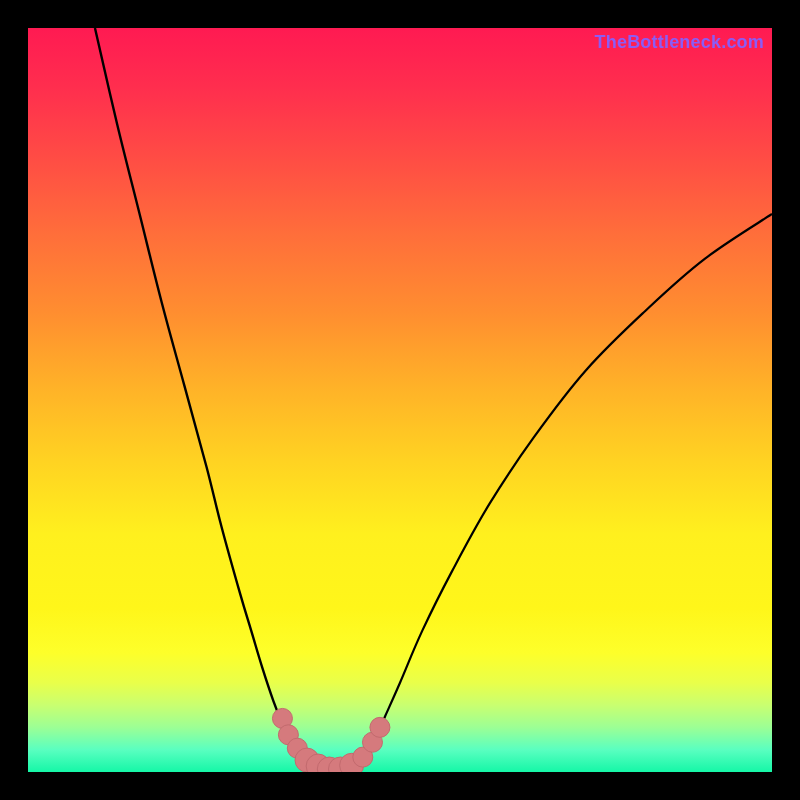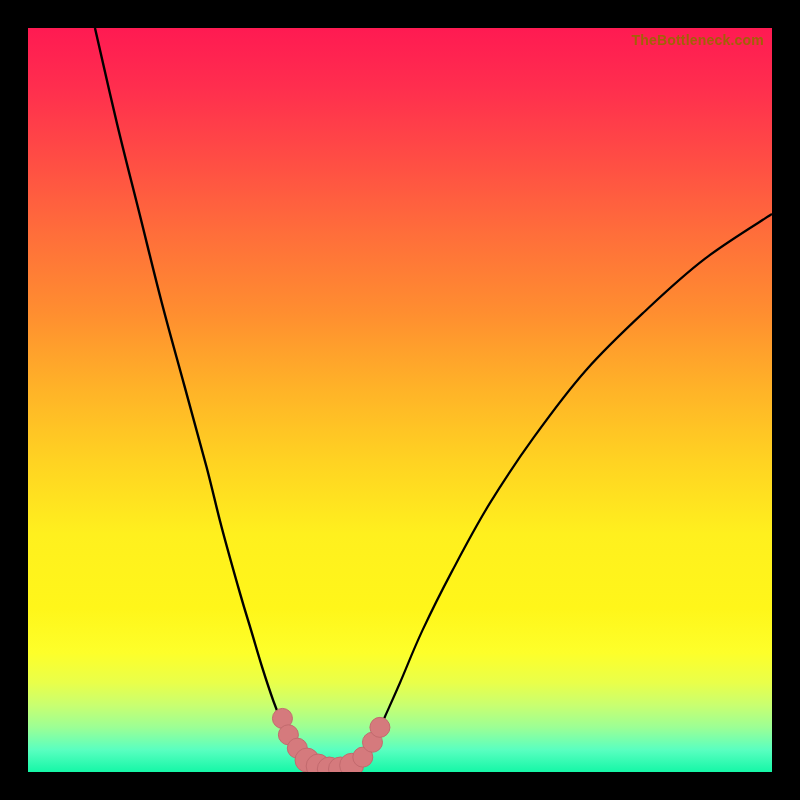--- a/index.html
+++ b/index.html
@@ -43,22 +43,22 @@
       #c9ff70 91%,
       #9cff95 94%,
       #5affc0 97%,
       #15f7a7 100%
     );
   }
   .watermark {
     position: absolute;
     top: 4px;
     right: 8px;
-    color: #a16207;
-    font-size: 14px;
+    color: #8b5cf6;
+    font-size: 18px;
     font-weight: 600;
     letter-spacing: 0.2px;
     user-select: none;
   }
   svg.curves {
     position: absolute;
     inset: 0;
   }
   .marker {
     fill: #d57a7d;

